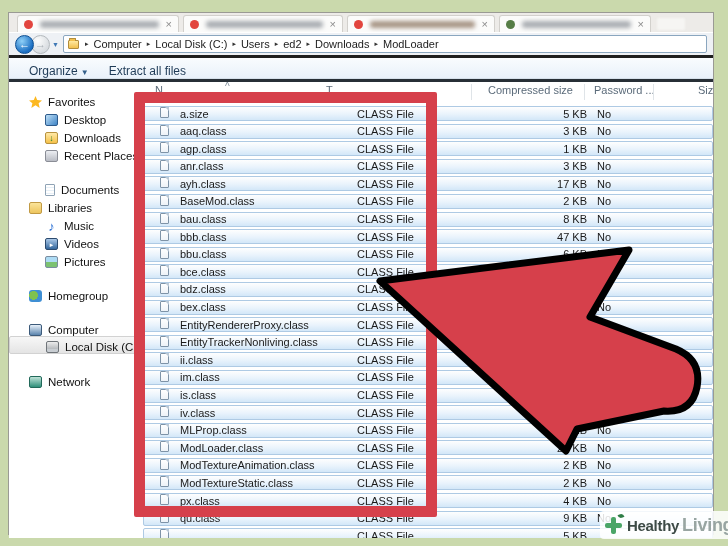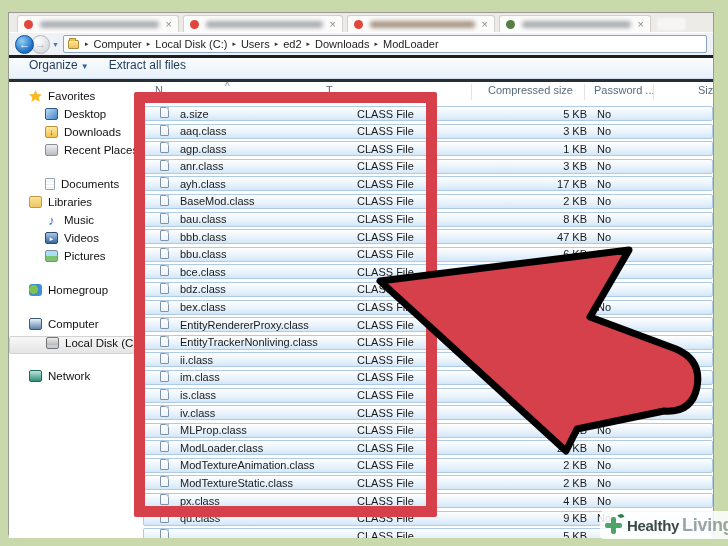--- a/index.html
+++ b/index.html
@@ -36,32 +36,32 @@
   .addrfield { flex:1; height:18px; background:#fff; border:1px solid #8aa6bf; border-radius:2px;
                display:flex; align-items:center; padding:0 4px; overflow:hidden; }
   .addr-folder { width:11px; height:9px; flex:none; background:linear-gradient(#ffe9a0,#f2c04e);
                  border:1px solid #b28d3c; border-radius:1px; position:relative; margin-right:3px; }
   .addr-folder::before { content:""; position:absolute; left:0; top:-3px; width:5px; height:2px;
                  background:#f2c04e; border:1px solid #b28d3c; border-bottom:none; border-radius:1px 1px 0 0; }
   .crumb-item { font-size:11px; color:#1c1c1c; white-space:nowrap; padding:0 2px; }
   .crumb-sep { font-size:7px; color:#333; padding:0 3px; }
 
   .darkline1 { height:3px; background:#1e1e1e; }
-  .toolbar { height:21px; background:linear-gradient(#f9fcfe,#e9f1fa); display:flex; align-items:flex-start;
+  .toolbar { height:21px; background:linear-gradient(#f9fcfe,#e9f1fa); display:flex; align-items:flex-end;
              border-bottom:1px solid #d6e0ea; }
   .tool { font-size:12px; color:#1f3b57; padding:0 10px; white-space:nowrap; }
   .tool:first-child { margin-left:10px; }
   .tool .caret { font-size:8px; color:#35608a; margin-left:3px; }
   .darkline2 { height:3px; background:#272f36; }
 
   
   .content { position:relative; height:456px; background:#fff; display:flex; }
   .sidebar { width:132px; flex:none; padding-top:8px; overflow:hidden; }
   .sgroup { margin-bottom:16px; }
-  .side-item { height:18px; display:flex; align-items:flex-start; padding-left:20px; font-size:11.5px; color:#111; }
+  .side-item { height:18px; display:flex; align-items:flex-end; padding-left:20px; font-size:11.5px; color:#111; }
   .side-item.ind { padding-left:36px; }
   .side-item.sel { background:linear-gradient(#f7f7f7,#e4e4e4); border:1px solid #d2d2d2;
                    border-radius:2px; margin-right:2px; }
   .side-item .lbl { white-space:nowrap; }
 
   .ic { width:13px; height:12px; flex:none; margin-right:6px; position:relative; border-radius:2px;
         display:flex; align-items:center; justify-content:center; font-size:9px; line-height:1; }
   .ic-star { border-radius:0; background:#fcb821;
     clip-path:polygon(50% 0,63% 33%,100% 38%,74% 60%,82% 100%,50% 78%,18% 100%,26% 60%,0 38%,37% 33%); }
   .ic-desktop { background:linear-gradient(135deg,#bfe0f7,#3f84c6); border:1px solid #2c5a8c; }

